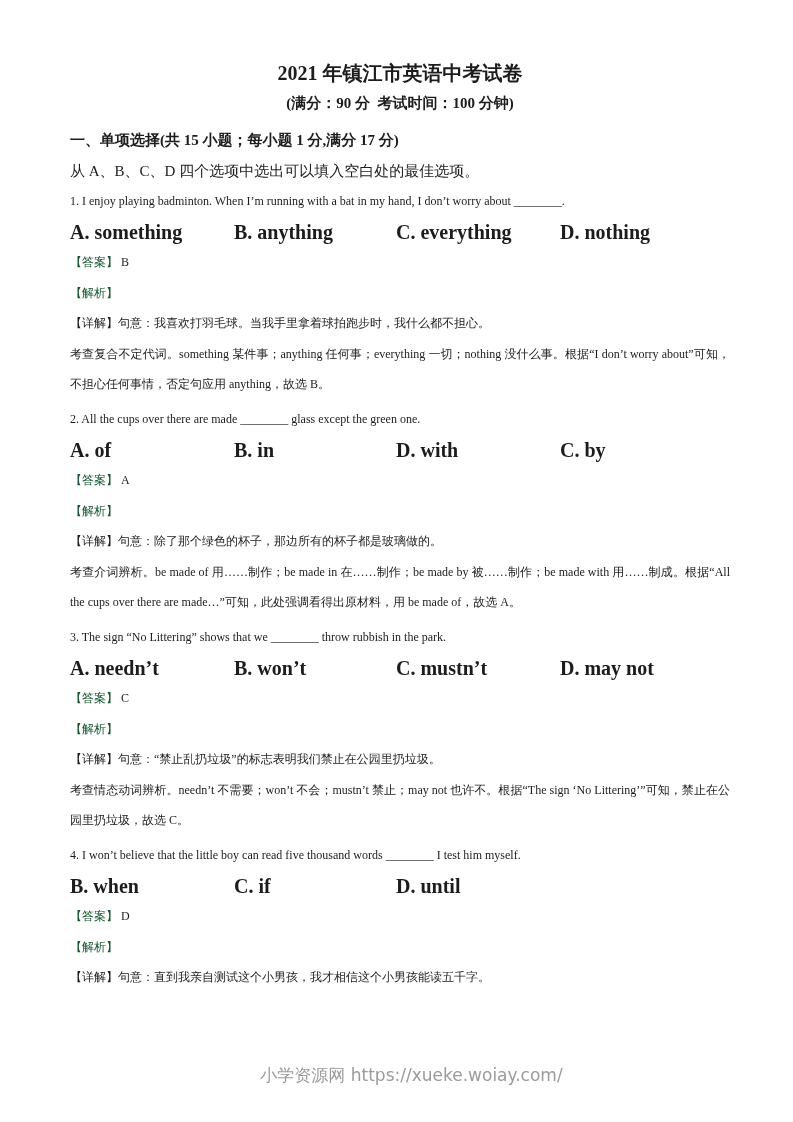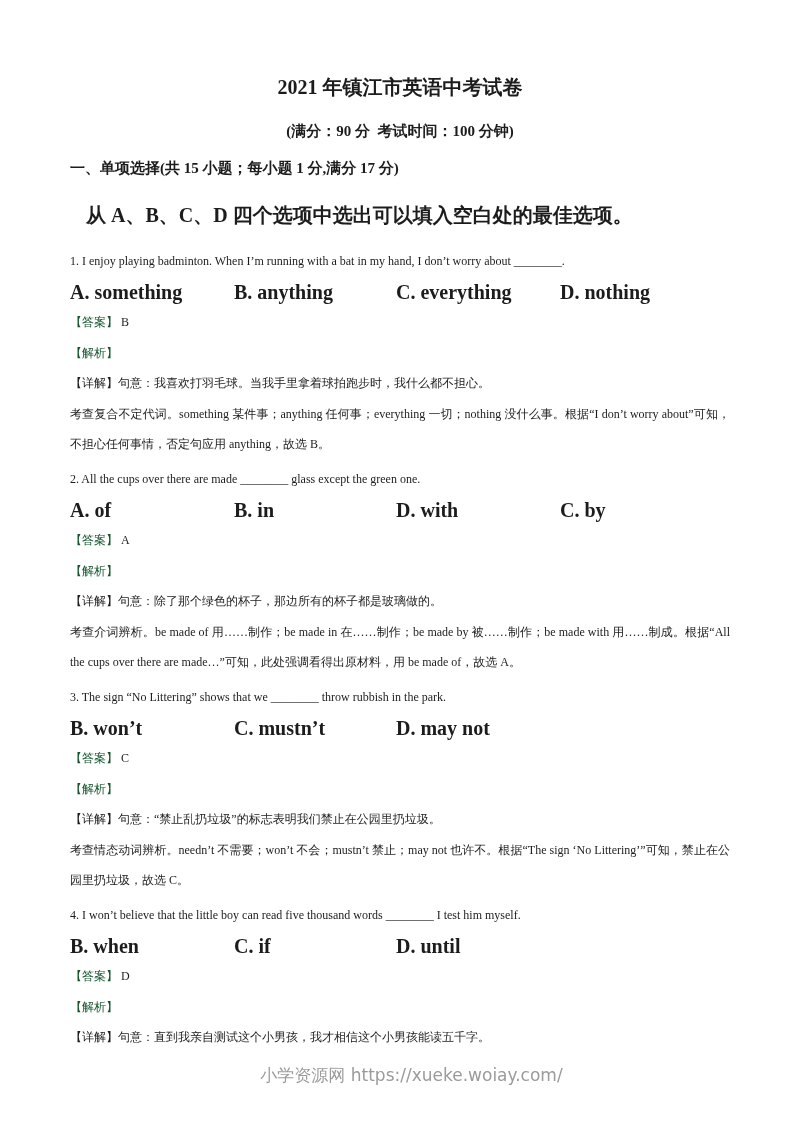--- a/index.html
+++ b/index.html
@@ -8,43 +8,43 @@
     width: 793px;
     height: 1122px;
     background: #ffffff;
     box-sizing: border-box;
     padding: 58px 63px 0 70px;
     overflow: hidden;
     font-family: "Liberation Serif", "DejaVu Serif", serif;
     color: #1c1c1c;
   }
   .title {
-    margin: 14px;
+    margin: 0;
     text-align: center;
     font-size: 20px;
     font-weight: bold;
     line-height: 30px;
   }
   .subtitle {
     margin: 0 0 0 0;
     text-align: center;
     font-size: 15px;
     font-weight: bold;
     line-height: 30px;
   }
   .section-heading {
     margin: 7px 0 0 0;
     font-size: 15px;
     font-weight: bold;
     line-height: 30.5px;
   }
   .instructions {
-    margin: 16px;
-    font-size: 20px;
-    font-weight: bold;
+    margin: 0;
+    font-size: 15px;
+    font-weight: normal;
     line-height: 30.5px;
   }
   .line {
     margin: 0;
     font-size: 12px;
     line-height: 30.5px;
   }
   .stem { white-space: nowrap; }
   .question + .question { margin-top: 4.5px; }
   .options {
@@ -104,20 +104,21 @@
     </div>
     <p class="line"><span class="blue">【答案】</span><span class="answer-value">A</span></p>
     <p class="line"><span class="blue">【解析】</span></p>
     <p class="line">【详解】句意：除了那个绿色的杯子，那边所有的杯子都是玻璃做的。</p>
     <p class="line detail-analysis">考查介词辨析。be made of 用……制作；be made in 在……制作；be made by 被……制作；be made with 用……制成。根据“All the cups over there are made…”可知，此处强调看得出原材料，用 be made of，故选 A。</p>
   </div>
 
   <div class="question">
     <p class="line stem">3. The sign “No Littering” shows that we ________ throw rubbish in the park.</p>
     <div class="options">
+      <span>A. needn’t</span>
       <span>B. won’t</span>
       <span>C. mustn’t</span>
       <span>D. may not</span>
     </div>
     <p class="line"><span class="blue">【答案】</span><span class="answer-value">C</span></p>
     <p class="line"><span class="blue">【解析】</span></p>
     <p class="line">【详解】句意：“禁止乱扔垃圾”的标志表明我们禁止在公园里扔垃圾。</p>
     <p class="line detail-analysis">考查情态动词辨析。needn’t 不需要；won’t 不会；mustn’t 禁止；may not 也许不。根据“The sign ‘No Littering’”可知，禁止在公园里扔垃圾，故选 C。</p>
   </div>
 

